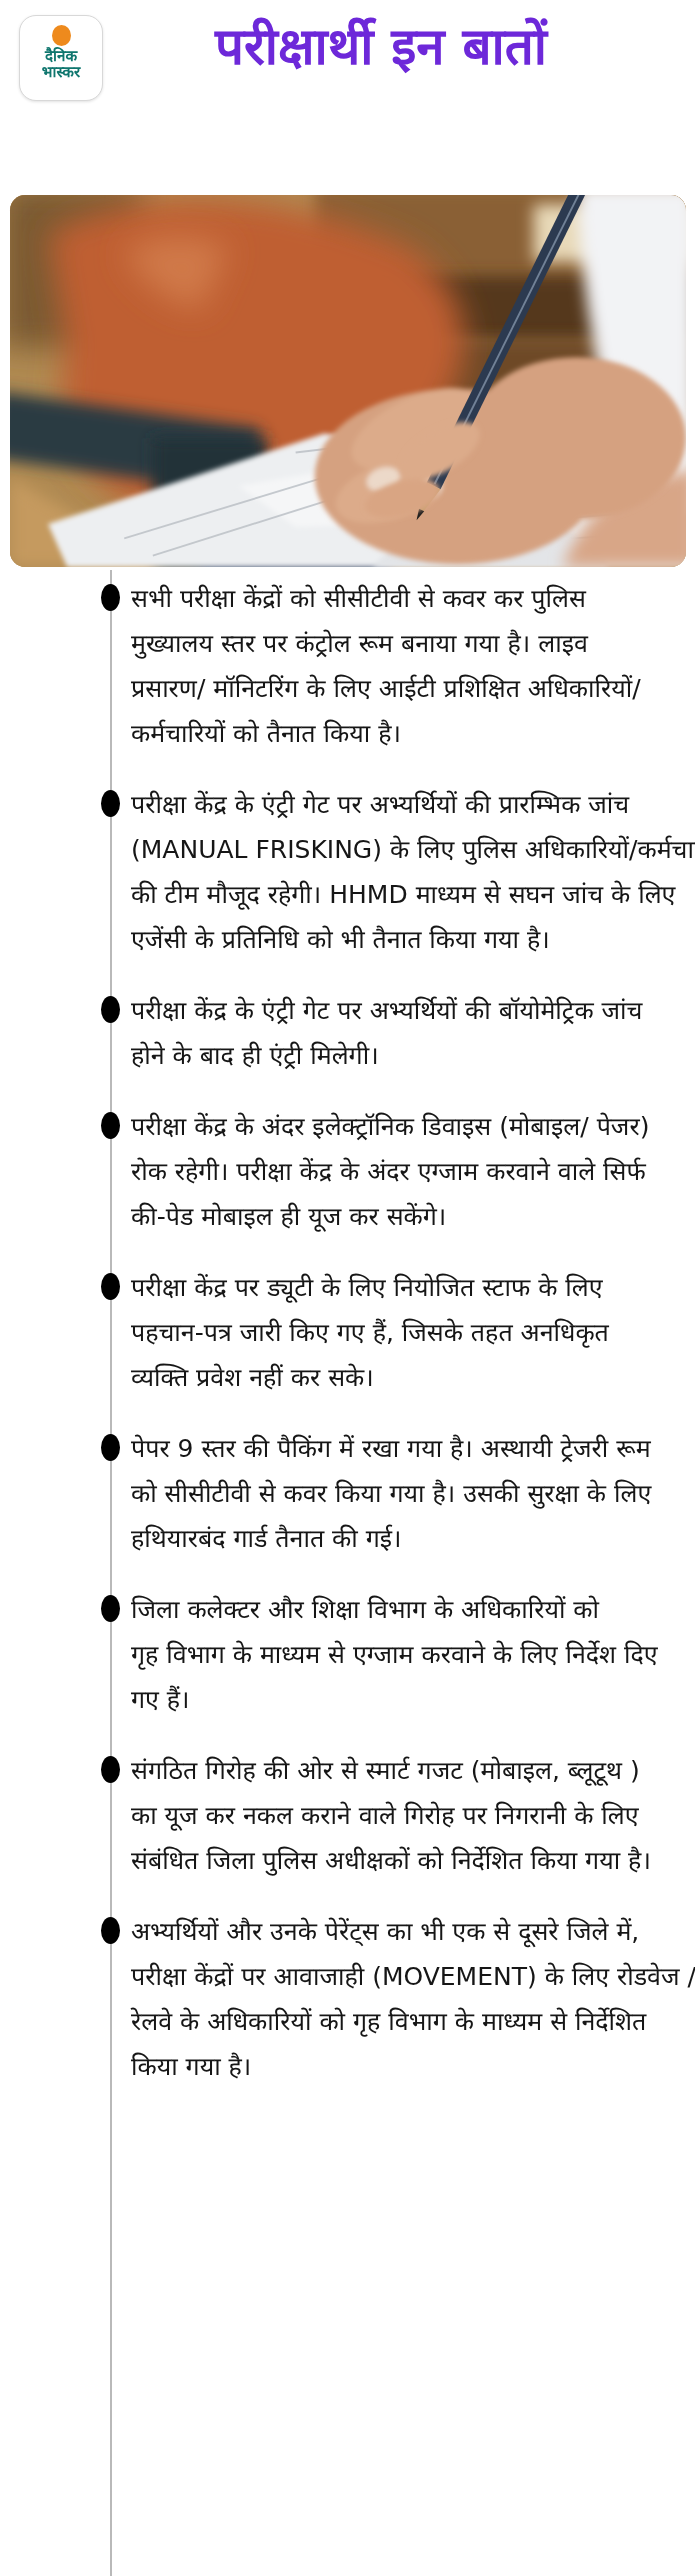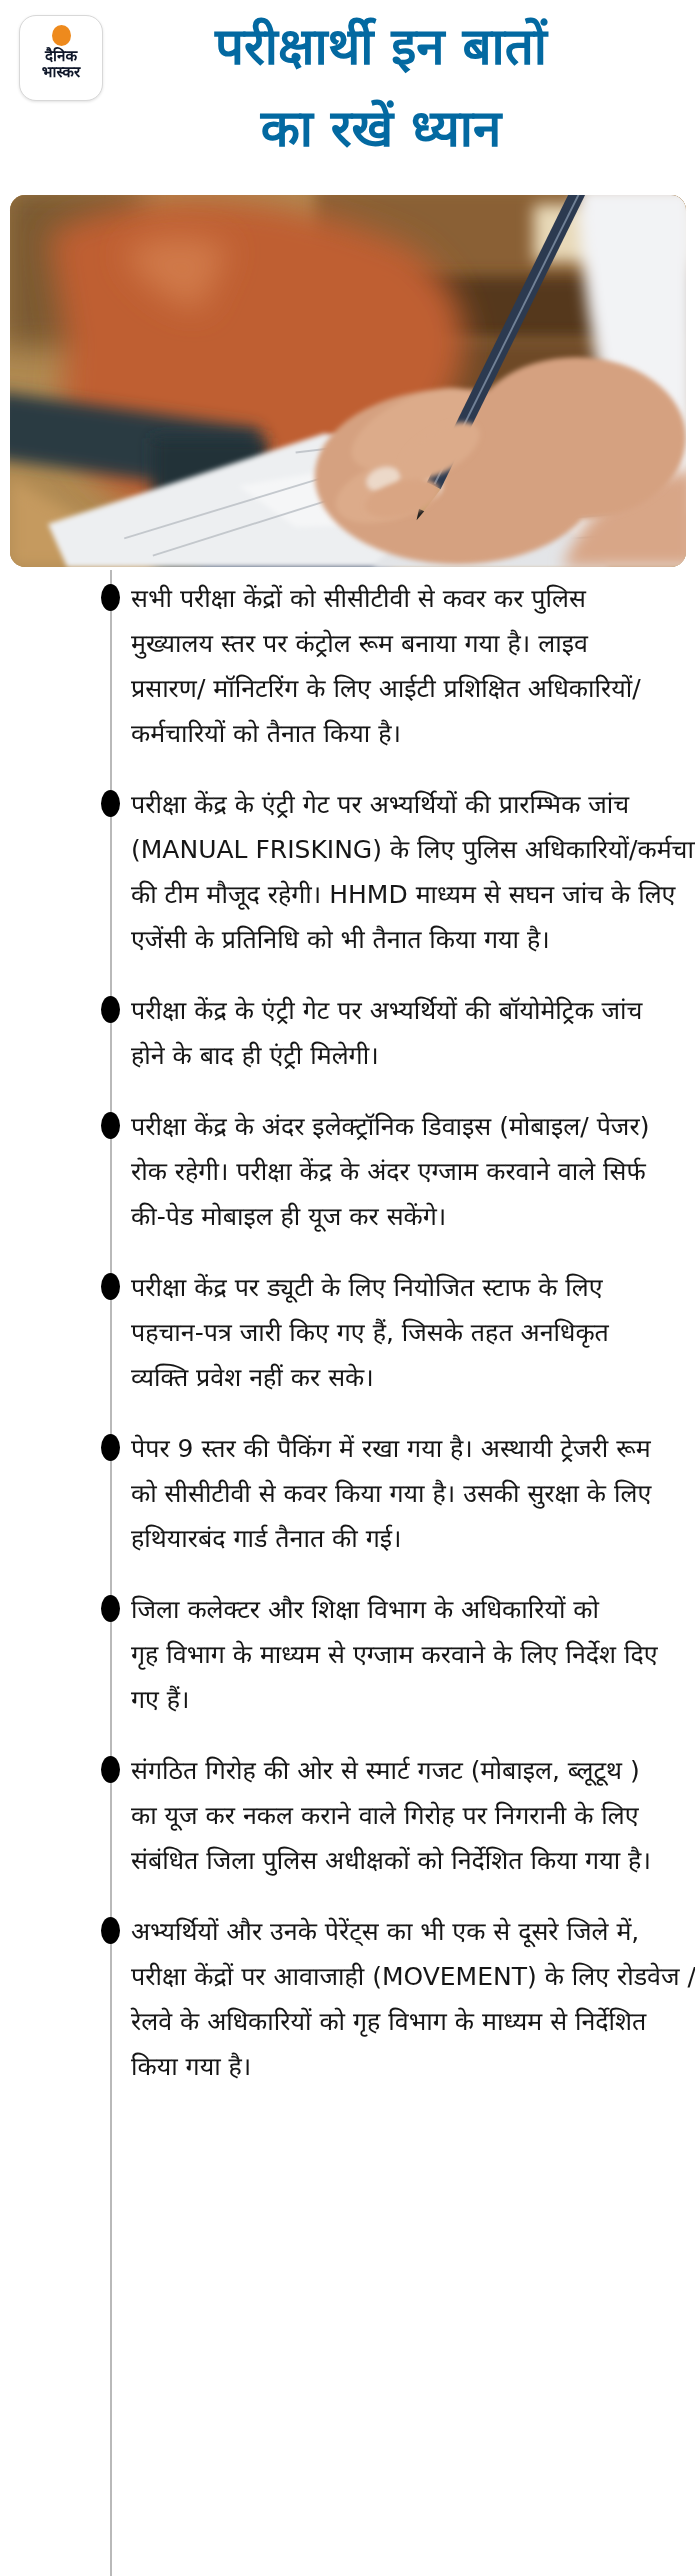--- a/index.html
+++ b/index.html
@@ -10,24 +10,24 @@
   }
   
   .masthead{position:relative;height:195px;}
   .brand{
     position:absolute;left:19px;top:15.2px;width:82px;height:84px;
     background:#ffffff;border:1px solid #d8d8d8;border-radius:17px;
     box-shadow:0 1px 2.9px rgba(0,0,0,.12);
     display:flex;flex-direction:column;align-items:center;justify-content:flex-start;
   }
   .brand .sun{width:19px;height:21px;border-radius:50%;background:#ee8a1d;margin-top:8.6px;}
-  .brand .bname{font-weight:bold;font-size:15.2px;line-height:16px;letter-spacing:0;color:#0f172a;text-align:center;margin-top:1.9px;}
+  .brand .bname{font-weight:bold;font-size:15.2px;line-height:16px;letter-spacing:0;color:#0f766e;text-align:center;margin-top:1.9px;}
   .title{
     padding:5.7px 0 0 67px;text-align:center;
-    font-weight:bold;font-size:51px;line-height:82px;color:#0369a1;
+    font-weight:bold;font-size:51px;line-height:82px;color:#6d28d9;
   }
   .title span{display:block;}
   
   .hero{
     position:absolute;left:9.5px;top:195px;width:676px;height:372px;
     border-radius:15.2px;overflow:hidden;background:#b38c55;
   }
   .hero svg{display:block;width:676px;height:372px;}
   
   .list-wrap{position:absolute;left:12px;top:570px;width:695px;height:2006px;margin-left:48px;}
@@ -49,21 +49,20 @@
 <div class="masthead">
   <div class="brand">
     <div class="sun"></div>
     <div class="bname">
       <span>दैनिक</span><br>
       <span>भास्कर</span>
     </div>
   </div>
   <div class="title">
     <span>परीक्षार्थी इन बातों</span>
-    <span>का रखें ध्यान</span>
   </div>
 </div>
 
 <div class="hero">
   <svg viewBox="0 0 710 390" preserveAspectRatio="none">
     <defs>
       <filter id="b16" x="-50%" y="-50%" width="200%" height="200%">
           <feGaussianBlur stdDeviation="16"></feGaussianBlur>
         </filter>
       <filter id="b8" x="-50%" y="-50%" width="200%" height="200%">

